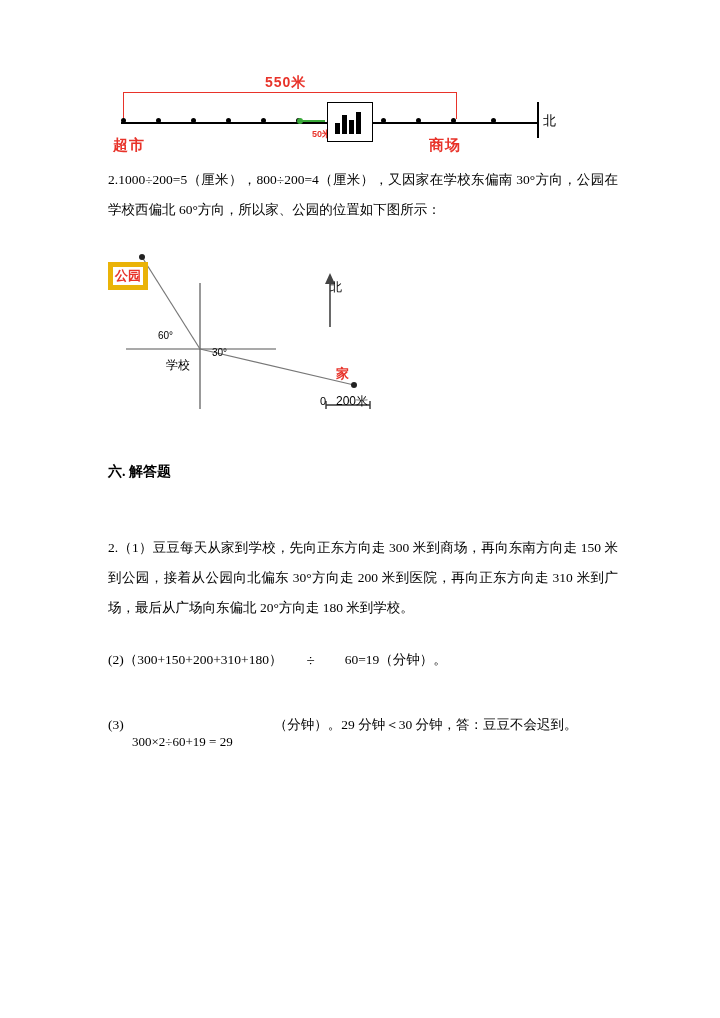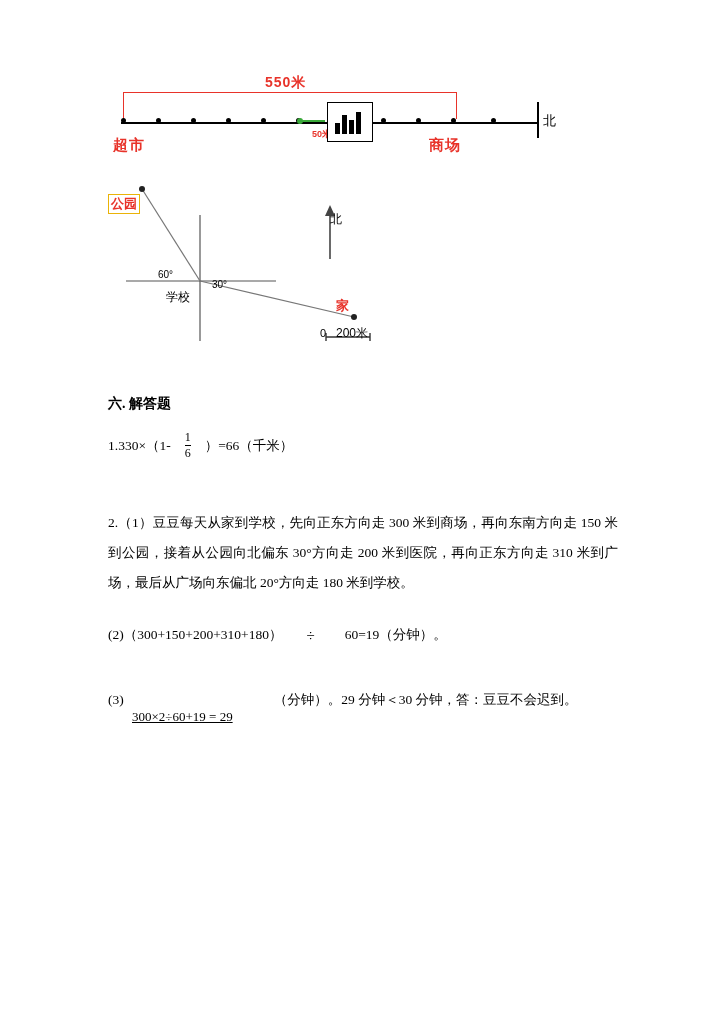--- a/index.html
+++ b/index.html
@@ -170,30 +170,30 @@
     margin: 4px 0 10px 0;
   }
   .fig2 svg { position: absolute; left: 0; top: 0; }
   .fig2 .cap {
     position: absolute;
     font-family: "Liberation Sans", sans-serif;
   }
   .fig2 .park {
     left: 0px; top: 25px;
     color: #e8332a; font-weight: bold; font-size: 13px;
-    border: 1px solid #eab308;
+    border: 5px solid #eab308;
     padding: 0 2px;
     text-align: center;
   }
   .fig2 .home {
     left: 228px; top: 128px;
     color: #e8332a; font-weight: bold; font-size: 13px;
   }
   .fig2 .school { left: 58px; top: 120px; font-size: 12px; }
-  .fig2 .a60 { left: 50px; top: 100px; font-size: 10px; }
+  .fig2 .a60 { left: 50px; top: 93px; font-size: 10px; }
   .fig2 .a30 { left: 104px; top: 110px; font-size: 10px; }
   .fig2 .bei { left: 222px; top: 42px; font-size: 12px; }
   .fig2 .scale0 { left: 212px; top: 158px; font-size: 11px; }
   .fig2 .scale200 { left: 228px; top: 156px; font-size: 12px; }
 
   
   .frac {
     display: inline-block;
     vertical-align: middle;
     text-align: center;
@@ -209,21 +209,20 @@
   .divsym {
     display: inline-block;
     vertical-align: middle;
     font-size: 15px;
     margin: 0 30px 0 24px;
   }
   .eqline {
     font-size: 13px;
     margin-left: 24px;
     margin-top: -18px;
-    text-decoration: underline;
   }
 </style>
 </head>
 <body>
 
 <div class="page">
   <div class="content">
 
     <div class="fig1">
       <div class="label550">550米</div>
@@ -253,20 +252,21 @@
         <i style="left:21px; height:22px;"></i>
       </div>
 
       <div class="northline"></div>
       <div class="north">北</div>
 
       <div class="lbl-red lbl-market">超市</div>
       <div class="lbl-red lbl-mall">商场</div>
     </div>
 
+    <p class="t">2.1000÷200=5（厘米），800÷200=4（厘米），又因家在学校东偏南 30°方向，公园在学校西偏北 60°方向，所以家、公园的位置如下图所示：</p>
 
     <div class="fig2">
       <svg width="470" height="200">
 
         <line x1="18" y1="112" x2="168" y2="112" stroke="#555" stroke-width="1.2"></line>
         <line x1="92" y1="46" x2="92" y2="172" stroke="#555" stroke-width="1.2"></line>
 
         <line x1="92" y1="112" x2="34" y2="20" stroke="#777" stroke-width="1.2"></line>
         <circle cx="34" cy="20" r="3" fill="#222"></circle>
 
@@ -286,23 +286,20 @@
       <span class="cap a60">60°</span>
       <span class="cap a30">30°</span>
       <span class="cap bei">北</span>
       <span class="cap scale0">0</span>
       <span class="cap scale200">200米</span>
     </div>
 
     <div class="gap-mid"></div>
     <p class="sec-title">六. 解答题</p>
 
-    <p class="t">
-      <span>1.330×（1-</span><span class="frac"><span class="num">1</span><span class="den">6</span></span><span>）=66（千米）</span>
-    </p>
 
     <div style="height:8px;"></div>
 
     <div class="gap-big"></div>
 
     <p class="t">2.（1）豆豆每天从家到学校，先向正东方向走 300 米到商场，再向东南方向走 150 米到公园，接着从公园向北偏东 30°方向走 200 米到医院，再向正东方向走 310 米到广场，最后从广场向东偏北 20°方向走 180 米到学校。</p>
 
     <div style="height:10px;"></div>
 
     <p class="t">

